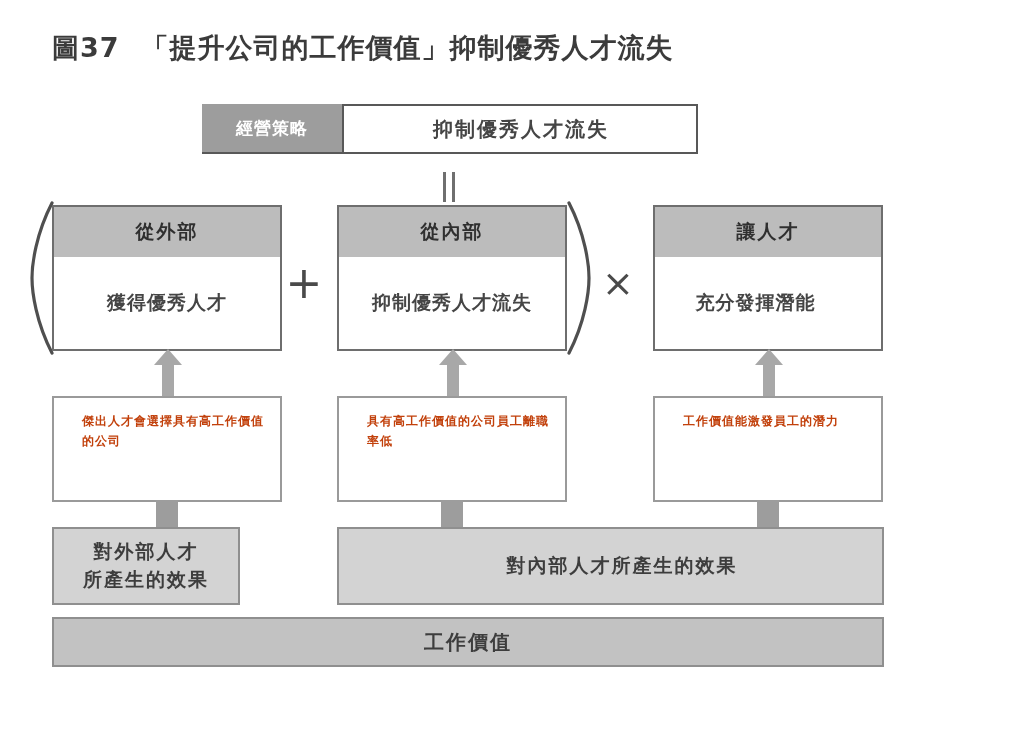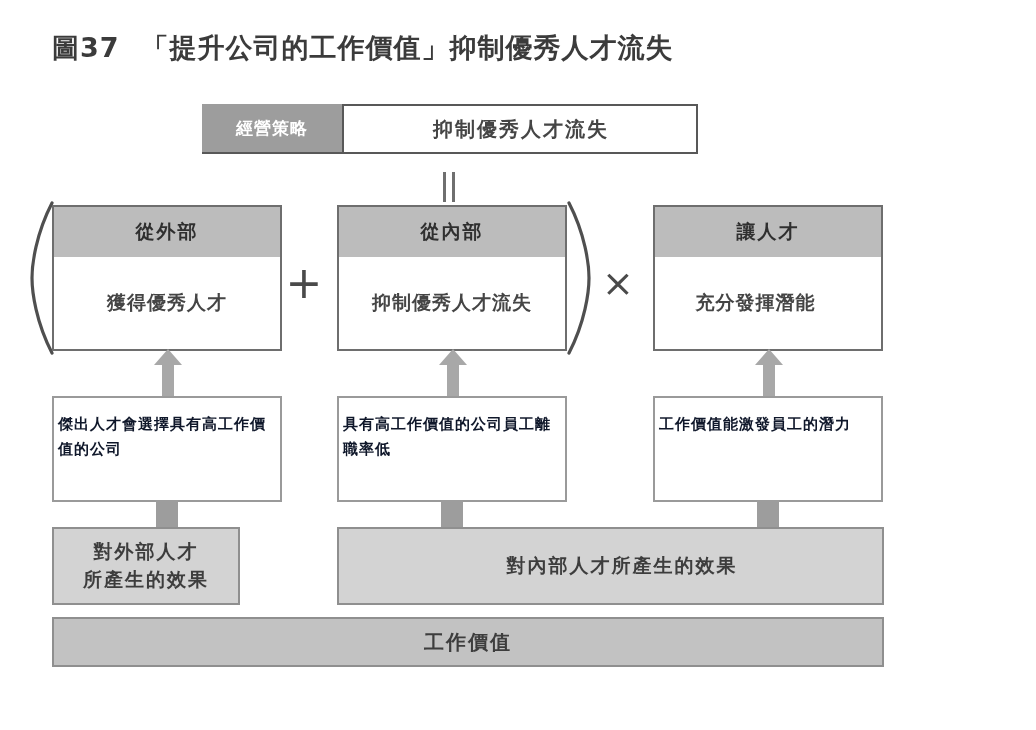--- a/index.html
+++ b/index.html
@@ -142,26 +142,26 @@
     width: 30px;
     height: 52px;
   }
 
   
   .reason {
     position: absolute;
     box-sizing: border-box;
     border: 2px solid #9a9a9a;
     background: #ffffff;
-    padding: 14px 14px 0 4px;
-    font-size: 15px;
+    padding: 14px 14px 0 28px;
+    font-size: 12px;
     font-weight: bold;
     line-height: 1.65;
     letter-spacing: 1px;
-    color: #0f172a;
+    color: #c2410c;
   }
   #reason-ext { left: 52px;  top: 396px; width: 230px; height: 106px; }
   #reason-int { left: 337px; top: 396px; width: 230px; height: 106px; }
   #reason-pot { left: 653px; top: 396px; width: 230px; height: 106px; }
 
   
   .stub {
     position: absolute;
     width: 22px;
     background: #9d9d9d;

